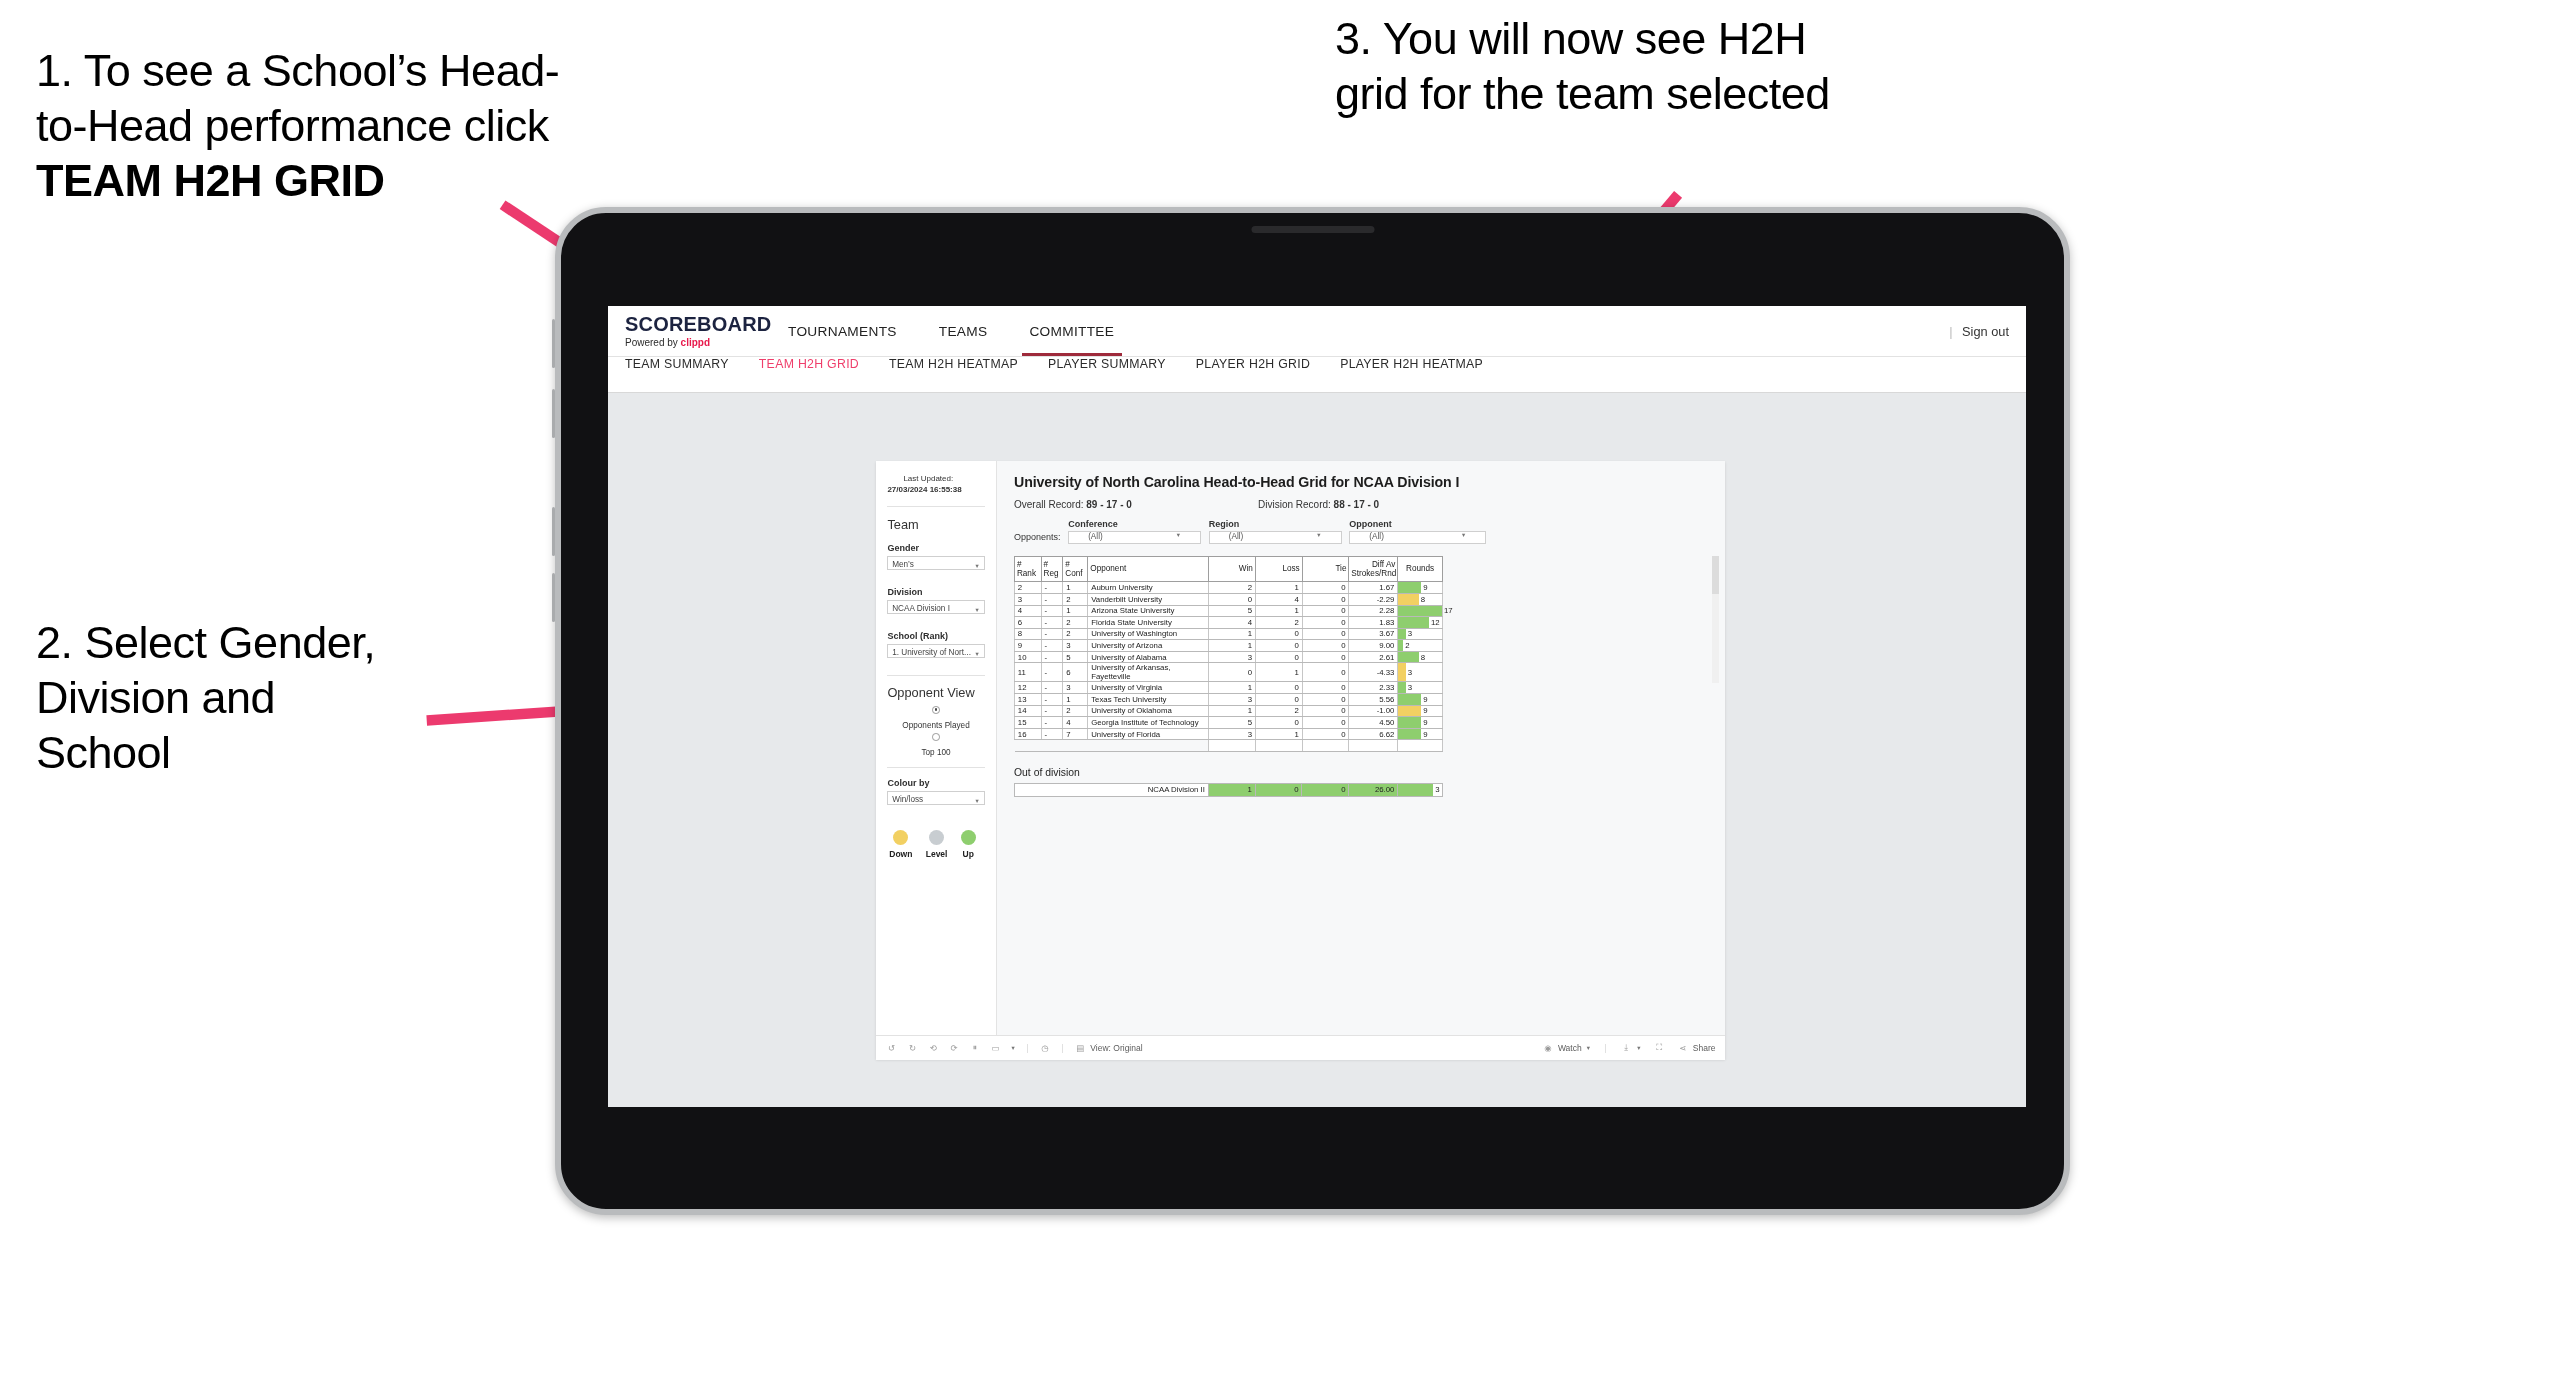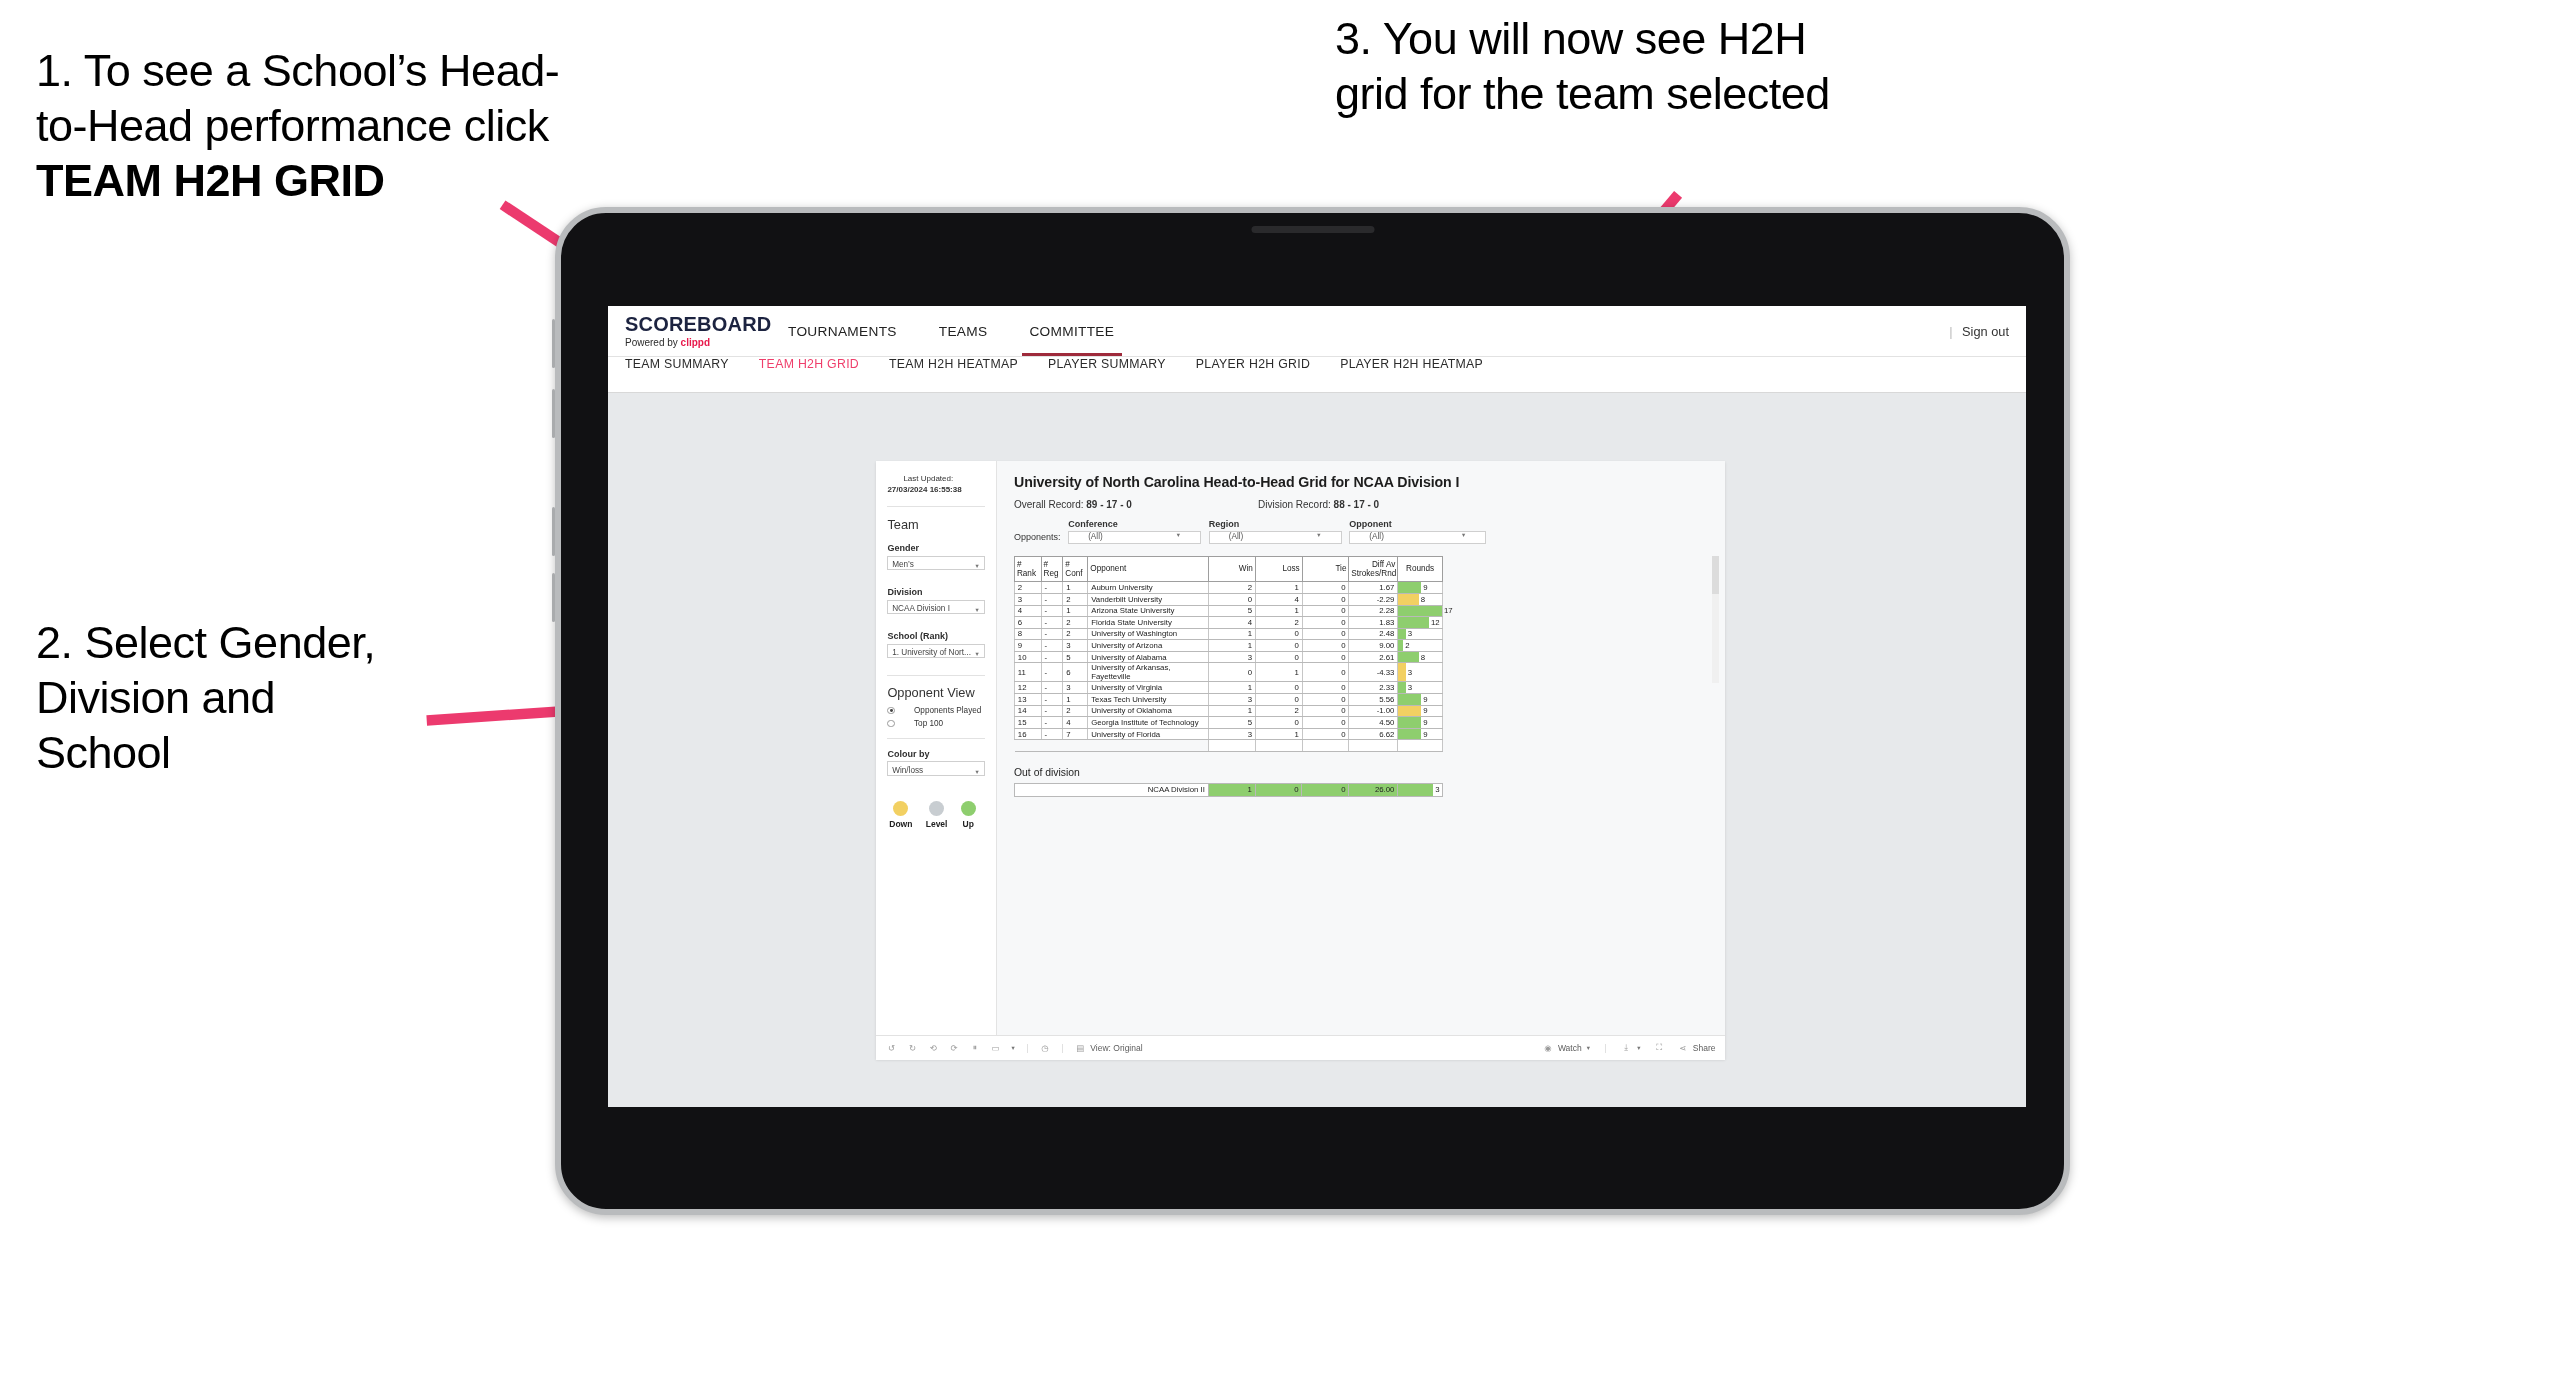--- a/index.html
+++ b/index.html
@@ -126,21 +126,21 @@
   .fdiv { height:0.9px; background:#e2e2e2; margin: 10.4px 0 9.5px 0; }
   .ftitle { font-size: 12.8px; color:#333; margin-bottom: 11.4px; }
   .flabel { font-size: 9px; font-weight:700; color:#2e2e2e; margin-bottom: 2.8px; }
   .fselect {
     height: 14.2px; border:0.9px solid #cfcfcf; background:#fff;
     display:flex; align-items:flex-end; padding: 0 3.8px;
     font-size: 8.2px; color:#444; margin-bottom: 17px;
   }
   .fselect .val { flex:1; overflow:hidden; white-space:nowrap; }
   .caret { font-size:5.7px; color:#777; }
-  .radio-row { display:flex; align-items:center; gap:19px; margin: 3.8px 0; font-size:8.2px; color:#333; }
+  .radio-row { display:flex; align-items:center; gap:7px; margin: 3.8px 0; font-size:8.2px; color:#333;flex-direction:column; }
   .radio {
     width:7.6px; height:7.6px; border-radius:50%; border:0.9px solid #9a9a9a;
     background:#fff; position:relative; flex:none;
   }
   .radio.on::after {
     content:""; position:absolute; left:1.4px; top:1.4px; width:2.8px; height:2.8px;
     border-radius:50%; background:#444;
   }
   .legend-row { display:flex; gap: 13.3px; margin-top: 25px; padding-left:1.9px; }
   .legend-item { text-align:center; }
@@ -488,21 +488,21 @@
                       </td>
                     </tr>
                     <tr>
                       <td class="c-rank">8</td>
                       <td class="c-reg">-</td>
                       <td class="c-conf">2</td>
                       <td class="c-opp">University of Washington</td>
                       <td class="c-num fill-up">1</td>
                       <td class="c-num fill-up">0</td>
                       <td class="c-num fill-up">0</td>
-                      <td class="c-diff fill-up">2.48</td>
+                      <td class="c-diff fill-up">3.67</td>
                       <td class="c-rounds">
                         <div class="rounds-cell">
                           <div class="rounds-bar up" style="width:17.647058823529413%"></div>
                           <div class="rounds-val" style="left:17.647058823529413%">3</div>
                         </div>
                       </td>
                     </tr>
                     <tr>
                       <td class="c-rank">9</td>
                       <td class="c-reg">-</td>

